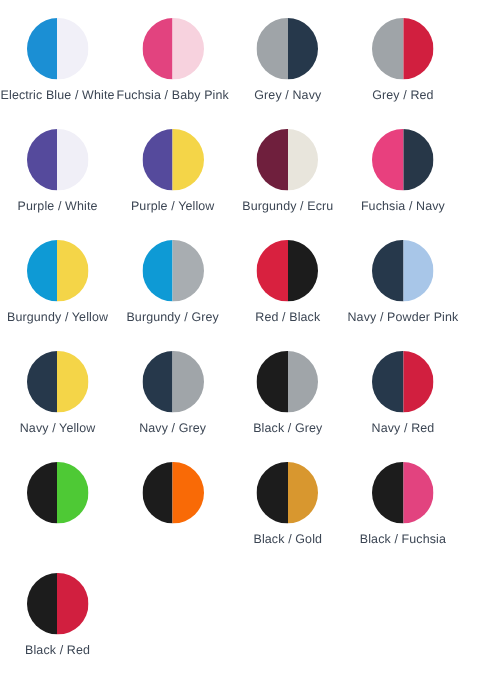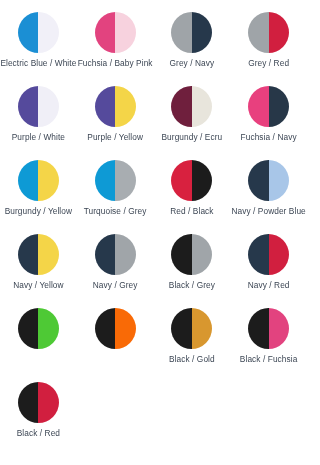--- a/index.html
+++ b/index.html
@@ -117,35 +117,35 @@
         <div class="swatch-half" style="background: rgb(14, 154, 213);"></div>
         <div class="swatch-half" style="background: rgb(244, 213, 72);"></div>
       </div>
       <div class="swatch-label">Burgundy / Yellow</div>
     </div>
     <div class="swatch-cell">
       <div class="swatch-circle">
         <div class="swatch-half" style="background: rgb(14, 154, 213);"></div>
         <div class="swatch-half" style="background: rgb(168, 173, 177);"></div>
       </div>
-      <div class="swatch-label">Turquoise / Grey</div>
+      <div class="swatch-label">Burgundy / Grey</div>
     </div>
     <div class="swatch-cell">
       <div class="swatch-circle">
         <div class="swatch-half" style="background: rgb(216, 33, 63);"></div>
         <div class="swatch-half" style="background: rgb(28, 28, 28);"></div>
       </div>
       <div class="swatch-label">Red / Black</div>
     </div>
     <div class="swatch-cell">
       <div class="swatch-circle">
         <div class="swatch-half" style="background: rgb(38, 56, 75);"></div>
         <div class="swatch-half" style="background: rgb(168, 198, 232);"></div>
       </div>
-      <div class="swatch-label">Navy / Powder Blue</div>
+      <div class="swatch-label">Navy / Powder Pink</div>
     </div>
     <div class="swatch-cell">
       <div class="swatch-circle">
         <div class="swatch-half" style="background: rgb(38, 56, 75);"></div>
         <div class="swatch-half" style="background: rgb(244, 213, 72);"></div>
       </div>
       <div class="swatch-label">Navy / Yellow</div>
     </div>
     <div class="swatch-cell">
       <div class="swatch-circle">

